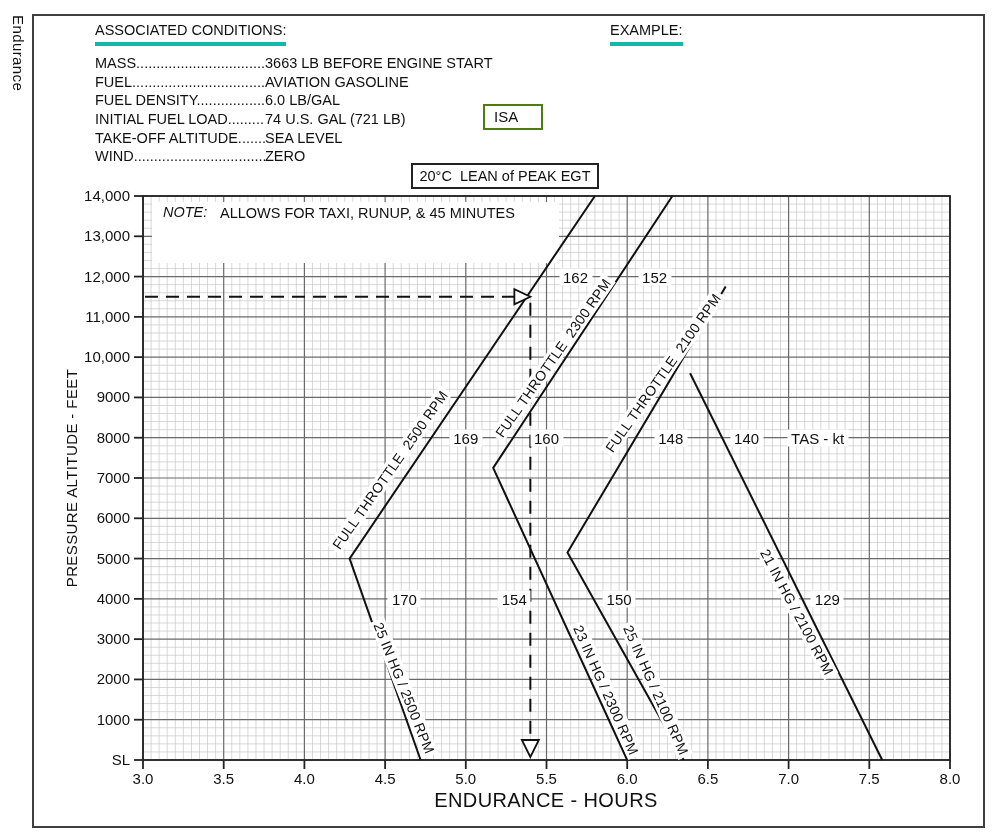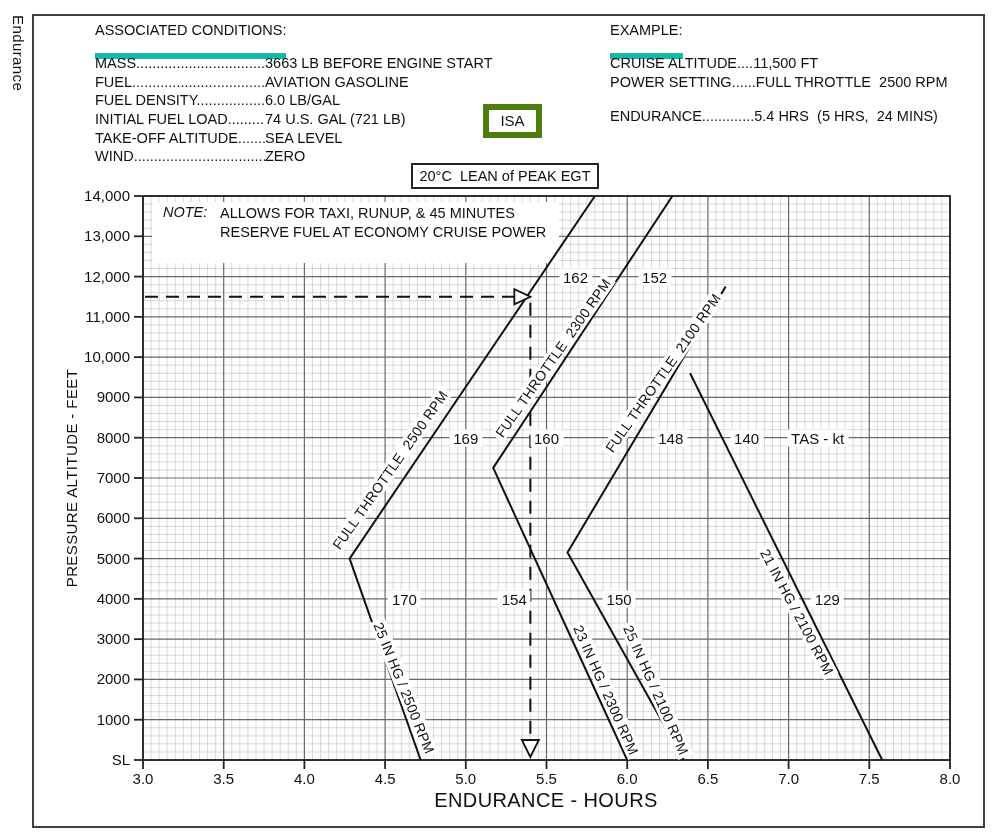--- a/index.html
+++ b/index.html
@@ -4,32 +4,32 @@
 <style>
   html,body{margin:0;padding:0;}
   body{
     width:997px;height:835px;position:relative;background:#fff;
     font-family:"Liberation Sans",sans-serif;color:#111;overflow:hidden;
     -webkit-font-smoothing:antialiased;
   }
   .frame{position:absolute;left:32px;top:14px;width:949px;height:810px;border:2px solid #3f3f3f;}
   .vtitle{position:absolute;left:27px;top:15px;transform-origin:0 0;transform:rotate(90deg);
     font-size:15px;letter-spacing:.4px;white-space:nowrap;}
-  .panel-title span{border-bottom:6px solid #14b8a6;padding-bottom:15px;}
+  .panel-title span{border-bottom:4px solid #14b8a6;padding-bottom:4px;}
   .cond{position:absolute;left:95px;top:22px;font-size:14.5px;}
   .cond-rows{margin-top:16px;}
   .cond-row{display:flex;height:18.7px;line-height:18.7px;}
   .cond-row .lab{width:170px;overflow:hidden;white-space:nowrap;flex:none;}
   .cond-row .val{white-space:pre;}
   .ex{position:absolute;left:610px;top:22px;font-size:14.5px;}
   .ex-rows{margin-top:16px;}
   .ex-row{height:18.7px;line-height:18.7px;white-space:pre;}
   .ex-row:last-child{margin-top:16px;}
-  .isa-badge{position:absolute;left:483px;top:104px;width:47px;height:22px;border:6px solid #4d7c0f;
-    text-align:center;line-height:22px;font-size:15px;}
+  .isa-badge{position:absolute;left:483px;top:104px;width:47px;height:22px;border:2px solid #4d7c0f;
+    text-align:left;line-height:22px;font-size:15px;padding-left:9px;}
   .egt-badge{position:absolute;left:411px;top:163px;width:184px;height:22px;border:2px solid #222;
     text-align:center;line-height:22px;font-size:14.5px;white-space:pre;}
   #chart{position:absolute;left:0;top:0;}
   #chart text{font-family:"Liberation Sans",sans-serif;font-size:15px;fill:#111;}
   .note{position:absolute;left:163px;top:204px;display:flex;font-size:14.5px;}
   .note-label{width:57px;flex:none;font-style:italic;}
   .note-lines div{line-height:18.7px;white-space:pre;}
   .xlabel{position:absolute;left:546px;top:800px;transform:translate(-50%,-50%);
     font-size:20px;letter-spacing:.4px;white-space:nowrap;}
   .ylabel{position:absolute;left:71px;top:478px;transform:translate(-50%,-50%) rotate(-90deg);
@@ -71,25 +71,20 @@
       </div>
       <div class="cond-row">
         <span class="lab">WIND............................................................</span>
         <span class="val">ZERO</span>
       </div>
     </div>
 </div>
 
 <div class="ex">
   <div class="panel-title"><span>EXAMPLE:</span></div>
-  <div class="ex-rows">
-      <div class="ex-row">CRUISE ALTITUDE....11,500 FT</div>
-      <div class="ex-row">POWER SETTING......FULL THROTTLE  2500 RPM</div>
-      <div class="ex-row">ENDURANCE.............5.4 HRS  (5 HRS,  24 MINS)</div>
-    </div>
 </div>
 
 <div class="isa-badge">ISA</div>
 <div class="egt-badge">20°C  LEAN of PEAK EGT</div>
 
 <svg id="chart" width="997" height="835">
     <g>
       <line x1="151.06999999999996" y1="196" x2="151.06999999999996" y2="760" stroke="#c7c7c7" stroke-width="0.7"></line>
       <line x1="159.14000000000001" y1="196" x2="159.14000000000001" y2="760" stroke="#c7c7c7" stroke-width="0.7"></line>
       <line x1="167.20999999999998" y1="196" x2="167.20999999999998" y2="760" stroke="#c7c7c7" stroke-width="0.7"></line>
@@ -332,21 +327,20 @@
       <polygon points="530.3600000000001,296.7142857142857 514.3600000000001,289.2142857142857 514.3600000000001,304.2142857142857" fill="#fff" stroke="#111" stroke-width="1.8"></polygon>
       <line x1="530.3600000000001" y1="302.7142857142857" x2="530.3600000000001" y2="738" stroke="#111" stroke-width="2" stroke-dasharray="13 9"></line>
       <polygon points="530.3600000000001,757 521.8600000000001,740 538.8600000000001,740" fill="#fff" stroke="#111" stroke-width="1.8"></polygon>
     </g>
   </svg>
 
 <div class="note">
   <span class="note-label">NOTE:</span>
   <div class="note-lines">
     <div>ALLOWS FOR TAXI, RUNUP, &amp; 45 MINUTES</div>
-    <div>RESERVE FUEL AT ECONOMY CRUISE POWER</div>
   </div>
 </div>
 
 <div class="xlabel">ENDURANCE - HOURS</div>
 <div class="ylabel">PRESSURE ALTITUDE - FEET</div>
 
 <div id="overlay">
     <div class="tas-label" style="left: 575.552px; top: 276.571px;">162</div>
     <div class="tas-label" style="left: 654.638px; top: 276.571px;">152</div>
     <div class="tas-label" style="left: 465.8px; top: 437.714px;">169</div>

